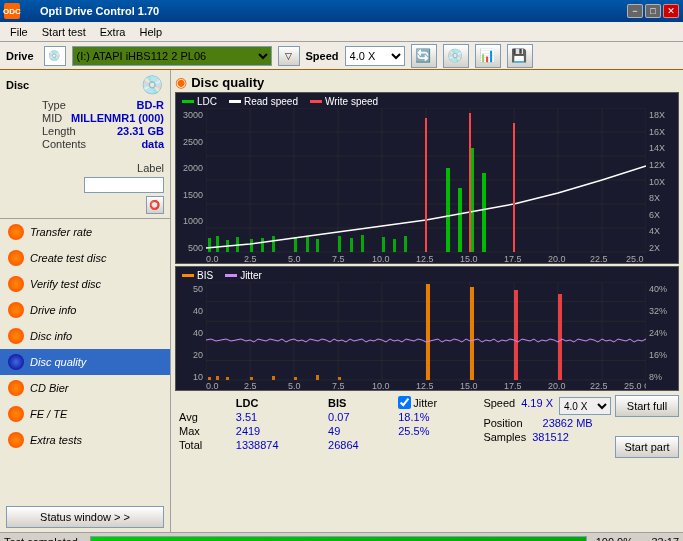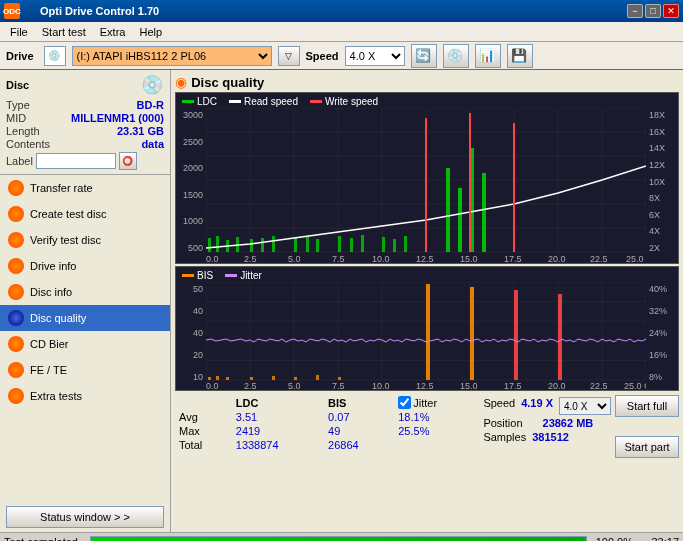--- a/index.html
+++ b/index.html
@@ -36,21 +36,21 @@
     
     .drivebar {
       height: 28px;
       background: #f0ece4;
       display: flex; align-items: center;
       border-bottom: 1px solid #a16207;
       padding: 0 6px;
       gap: 6px;
     }
     .drive-label { font-size: 11px; font-weight: bold; margin-right: 4px; }
-    .drive-select { height: 20px; width: 200px; font-size: 11px; background: #fdba74; border: 1px solid #7f9db9; }
+    .drive-select { height: 20px; width: 200px; font-size: 11px; background: #4d7c0f; border: 1px solid #7f9db9; }
     .drive-btn { width: 22px; height: 20px; background: linear-gradient(to bottom, #fff, #d4d0c8); border: 1px solid #7f9db9; display: flex; align-items: center; justify-content: center; cursor: pointer; font-size: 9px; }
     .speed-label { font-size: 11px; font-weight: bold; }
     .speed-select { height: 20px; width: 60px; font-size: 11px; background: white; border: 1px solid #7f9db9; }
     .icon-btn { width: 26px; height: 24px; background: linear-gradient(to bottom, #fff, #d4d0c8); border: 1px solid #7f9db9; display: flex; align-items: center; justify-content: center; cursor: pointer; font-size: 13px; }
 
     
     .main-area {
       display: flex;
       height: 462px;
     }
@@ -64,29 +64,29 @@
       overflow: hidden;
     }
 
     
     .disc-section {
       padding: 4px 6px;
       border-bottom: 1px solid #a0a0a0;
     }
     .disc-header { display: flex; align-items: center; justify-content: space-between; margin-bottom: 3px; }
     .disc-title { font-weight: bold; font-size: 11px; }
-    .disc-row { display: flex; justify-content: space-between; margin-bottom: 1px; }
+    .disc-row { display: flex; justify-content: space-between; margin-bottom: 1px; margin-left: 36px; }
     .disc-key { color: #333; font-size: 11px; }
     .disc-val { color: #0000cc; font-size: 11px; font-weight: bold; }
-    .label-row { display: flex; align-items: center; gap: 3px; margin-top: 2px; }
+    .label-row { display: flex; align-items: flex-end; gap: 3px; margin-top: 12px; flex-direction: column; }
     .label-input { width: 80px; height: 16px; border: 1px solid #7f9db9; background: white; font-size: 10px; }
     .label-icon-btn { width: 18px; height: 18px; background: linear-gradient(to bottom, #fff, #d4d0c8); border: 1px solid #7f9db9; display: flex; align-items: center; justify-content: center; cursor: pointer; font-size: 9px; }
 
     
-    .nav-items { flex: 1; overflow: hidden; }
+    .nav-items { flex: 1; overflow: hidden; font-style: italic; }
     .nav-item {
       height: 26px;
       display: flex; align-items: center;
       padding: 0 8px;
       gap: 6px;
       cursor: pointer;
       font-size: 11px;
       color: #000;
     }
     .nav-item.active { background: #316ac5; color: white; }
@@ -131,21 +131,21 @@
       margin-top: 2px;
     }
     .stats-left {
       flex: 1;
     }
     .stats-table { border-collapse: collapse; font-size: 11px; width: 100%; }
     .stats-table td { padding: 1px 4px; }
     .stats-header { font-weight: bold; color: #000; }
     .stats-blue { color: #0000cc; }
     .stats-label { color: #000; font-size: 11px; }
-    .stats-value { color: #0000cc; font-size: 11px; font-weight: bold; }
+    .stats-value { color: #0000cc; font-size: 11px; font-weight: normal; }
     .btn-start {
       height: 22px; width: 64px;
       background: linear-gradient(to bottom, #fff, #d4d0c8);
       border: 1px solid #7f9db9;
       font-size: 11px; cursor: pointer;
       display: flex; align-items: center; justify-content: center;
     }
     .jitter-check { display: flex; align-items: center; gap: 2px; }
 
     

